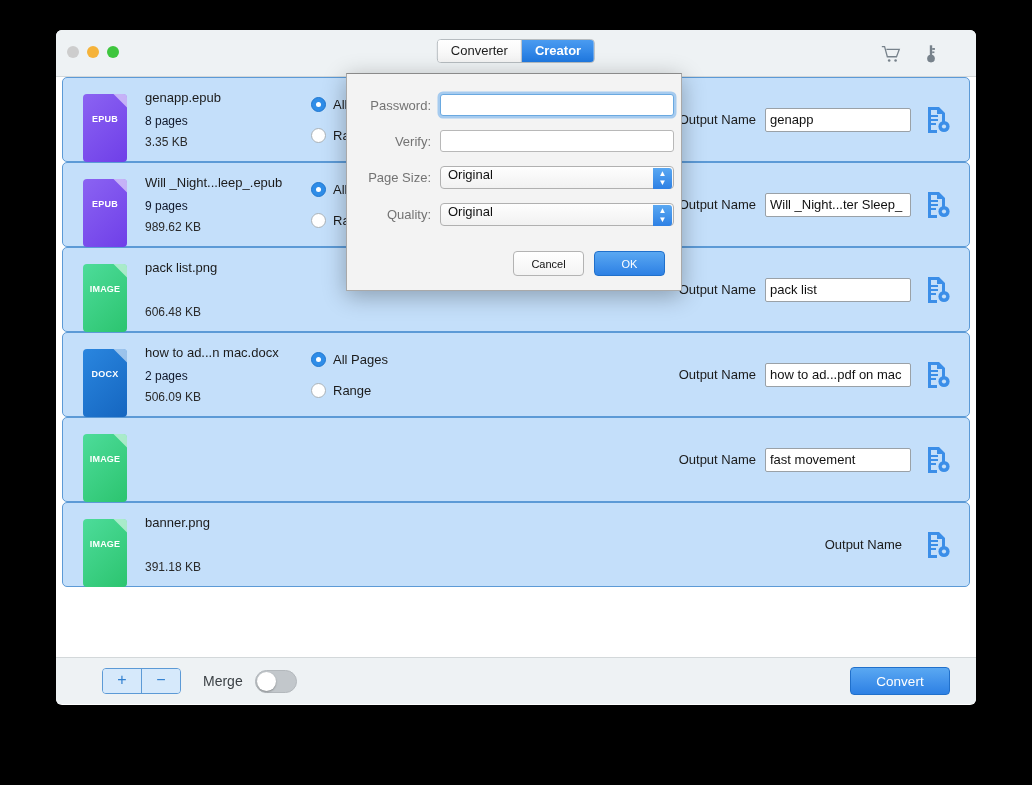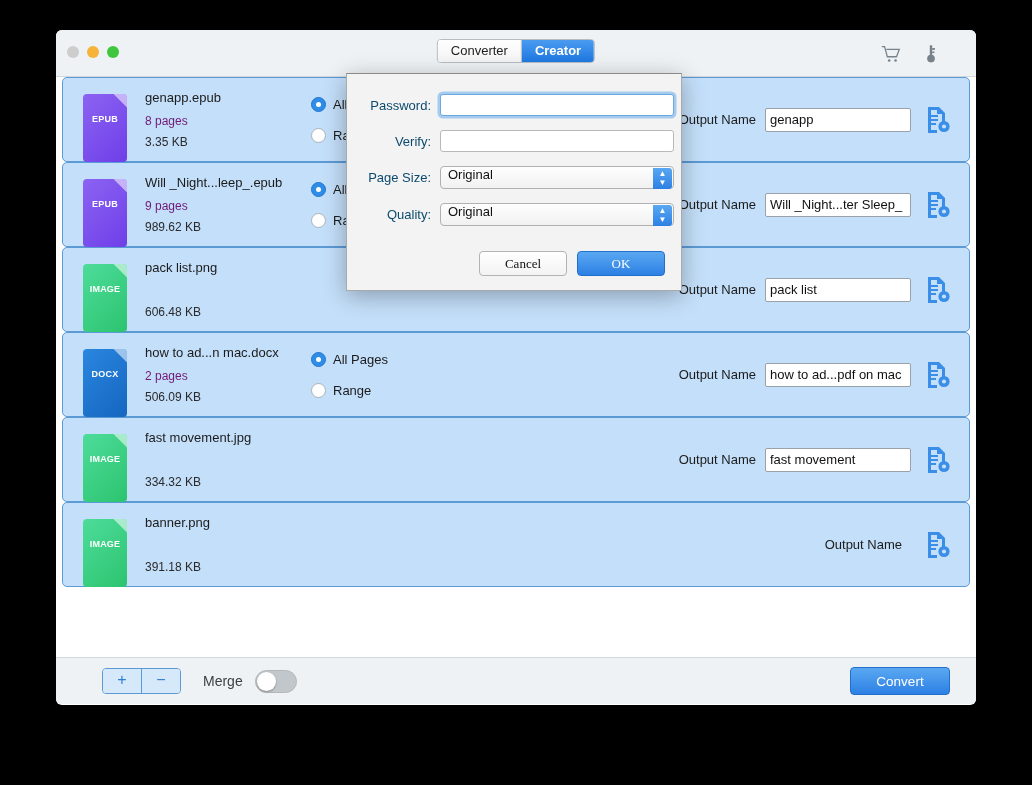--- a/index.html
+++ b/index.html
@@ -145,21 +145,21 @@
     flex: 0 0 auto;
   }
   .fname {
     font-size: 13px;
     color: #1b1b1b;
     white-space: nowrap;
     margin-bottom: 9px;
   }
   .fpages {
     font-size: 12px;
-    color: #701a75;
+    color: #0f172a;
     height: 14px;
     margin-bottom: 7px;
   }
   .fsize {
     font-size: 12px;
     color: #2a2a2a;
   }
 
   .radios {
     margin-left: 6px;
@@ -317,21 +317,21 @@
   .drow {
     display: flex;
     align-items: center;
     margin-top: 14px;
   }
   .drow:first-child { margin-top: 20px; }
   .dlabel {
     width: 84px;
     text-align: right;
     font-size: 13px;
-    color: #0c4a6e;
+    color: #737373;
     padding-right: 9px;
     flex: 0 0 auto;
   }
   .dfield {
     width: 234px;
     height: 22px;
     box-sizing: border-box;
     border: 1px solid #b8b8b8;
     background: #ffffff;
     border-radius: 3px;
@@ -375,25 +375,25 @@
     box-sizing: border-box;
   }
   .dbuttons {
     position: absolute;
     right: 16px;
     bottom: 14px;
     display: flex;
     gap: 10px;
   }
   .dbtn {
-    width: 88px;
+    width: 71px;
     height: 25px;
     border-radius: 4px;
-    font-family: Liberation Serif, serif;
-    font-size: 13px;
+    font-family: Liberation Sans, sans-serif;
+    font-size: 11px;
     cursor: default;
   }
   .dbtn.cancel {
     background: linear-gradient(#ffffff, #f3f3f3);
     border: 1px solid #b3b3b3;
     color: #111;
   }
   .dbtn.ok {
     background: linear-gradient(#5aa8f2, #2d80e4);
     border: 1px solid #2070cb;
@@ -581,25 +581,20 @@
       </div>
     </div>
 
     <div class="file-row">
       <div class="ficon-wrap">
         <div class="ficon image">
             <span class="corner"></span>
             <span class="ftext">IMAGE</span>
           </div>
       </div>
-      <div class="fmeta">
-        <div class="fname">fast movement.jpg</div>
-        <div class="fpages"></div>
-        <div class="fsize">334.32 KB</div>
-      </div>
       <div class="radios"></div>
       <div class="out-area">
         <span class="out-label">Output Name</span>
         <input class="out-input" value="fast movement" style="">
         <span>
           <svg class="gear-doc" viewBox="0 0 26 28" fill="currentColor">
             <path d="M3 1h11l6 6v9h-3V8h-5V4H6v20h6v3H3z"></path>
             <rect x="6" y="9" width="7" height="2"></rect>
             <rect x="6" y="13" width="7" height="2"></rect>
             <rect x="6" y="17" width="5" height="2"></rect>

